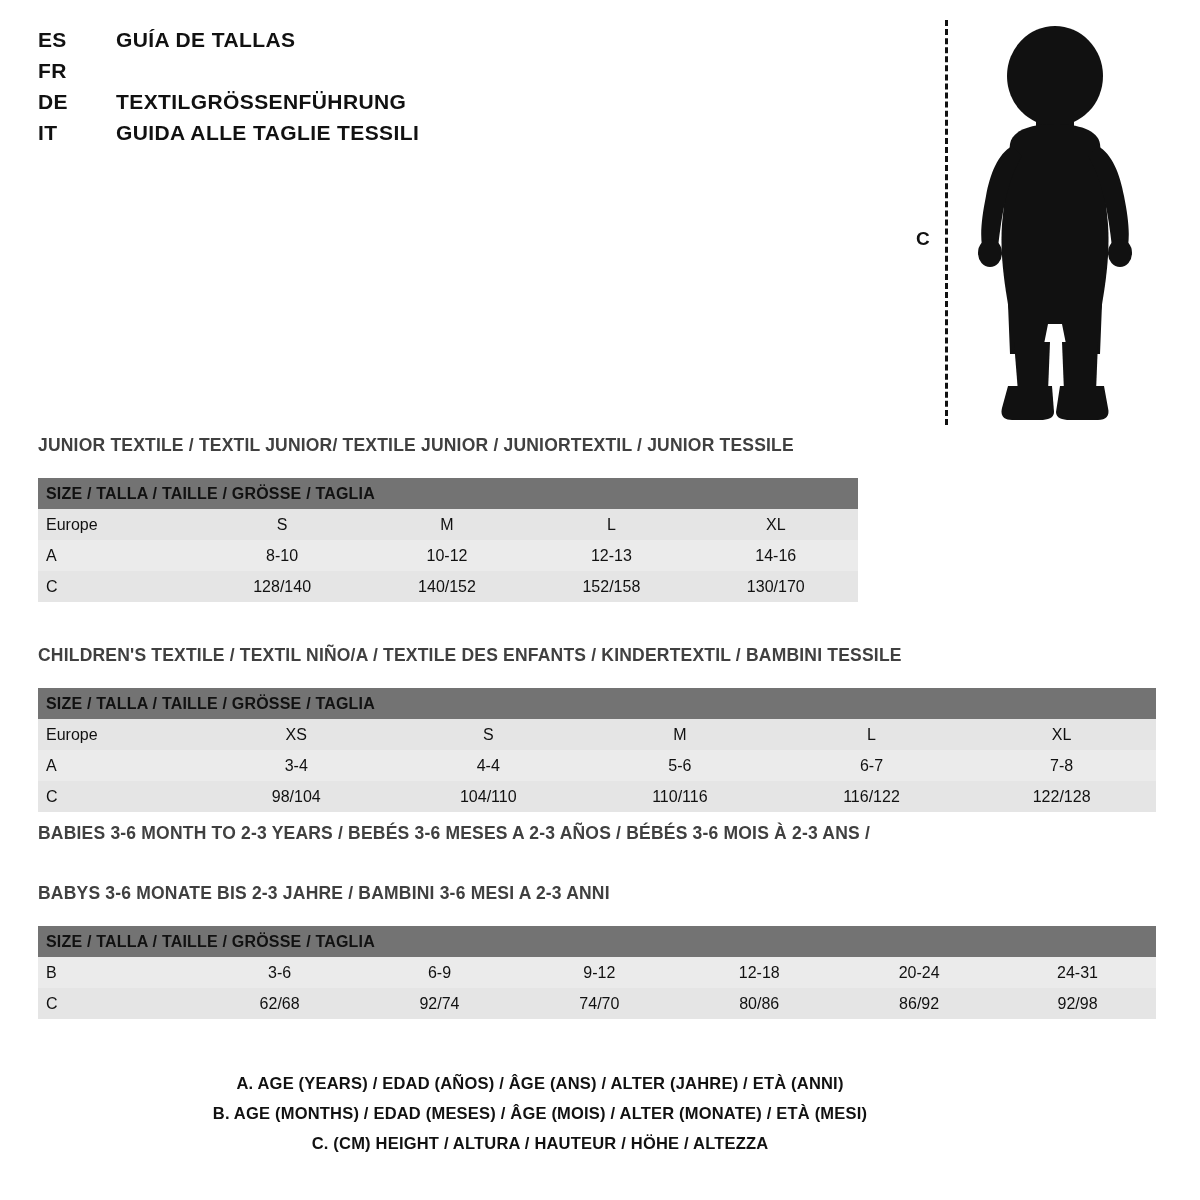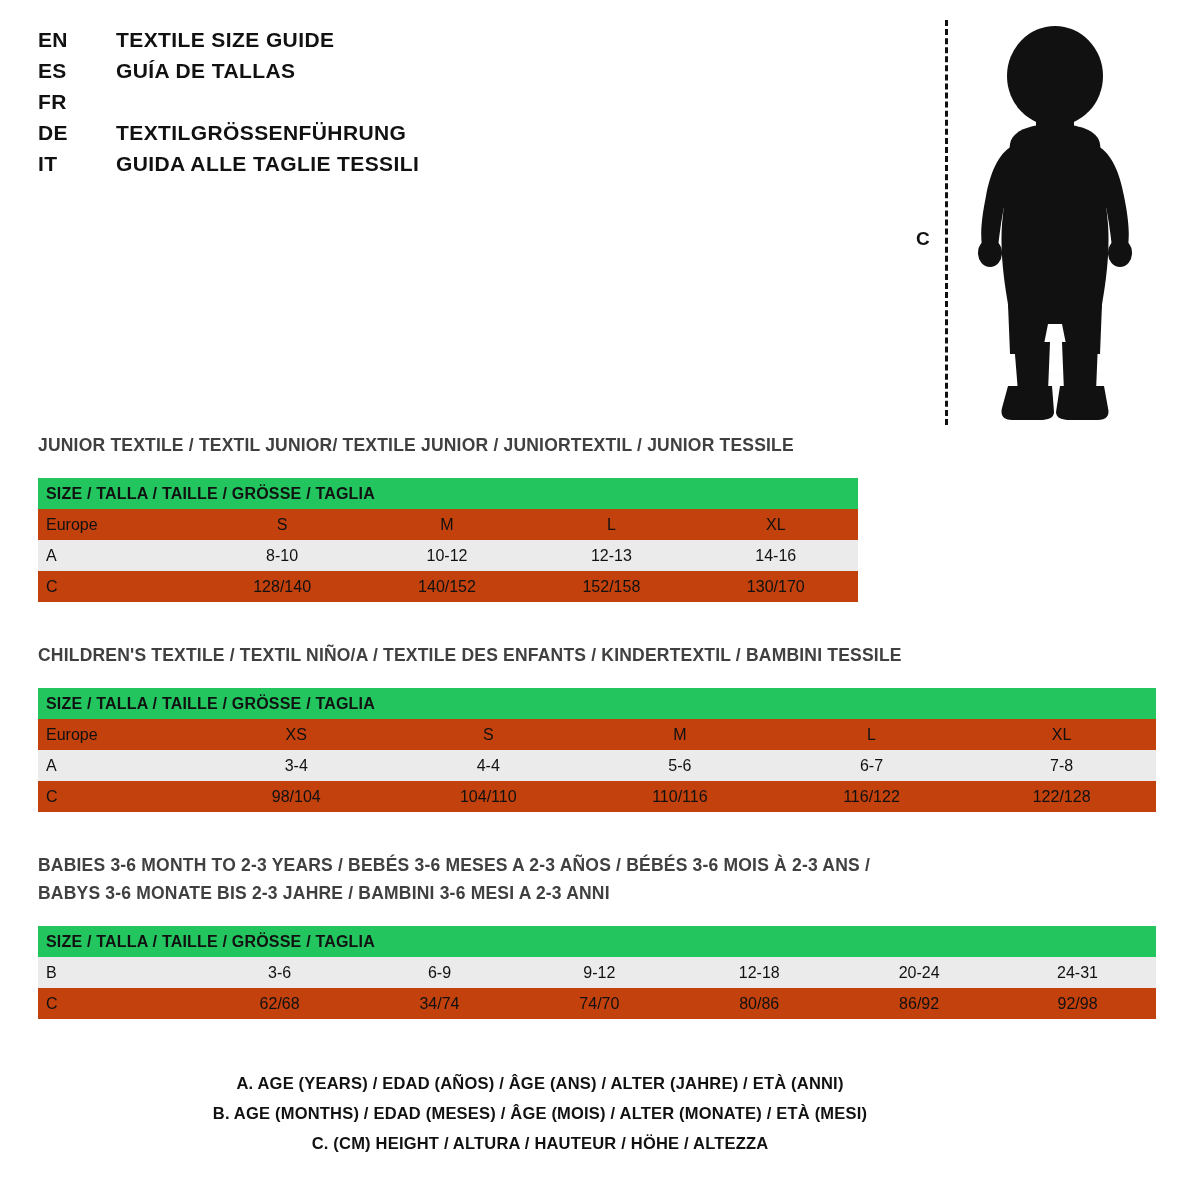--- a/index.html
+++ b/index.html
@@ -90,28 +90,28 @@
     border-collapse: collapse;
     font-size: 16px;
     color: #111;
   }
   table.size-table td {
     padding: 0;
     height: 31px;
     vertical-align: middle;
   }
   .band {
-    background: #22c55e;
+    background: #737373;
     font-weight: bold;
     letter-spacing: 0.2px;
     text-transform: uppercase;
     padding-left: 8px !important;
     font-size: 16px;
   }
-  .row-light { background: #c2410c; }
+  .row-light { background: #e5e5e5; }
   .row-gray { background: #ebebeb; }
   .lbl {
     padding-left: 8px !important;
     font-weight: normal;
     text-align: left;
   }
   .lbl-b {
     padding-left: 8px !important;
     font-weight: normal;
     text-align: left;
@@ -138,24 +138,20 @@
     color: #111;
     line-height: 30px;
     text-transform: uppercase;
     text-align: center;
   }
 </style>
 </head>
 <body>
 
 <div class="header">
-  <div class="header-row">
-    <div class="header-lang">EN</div>
-    <div class="header-text">TEXTILE SIZE GUIDE</div>
-  </div>
   <div class="header-row">
     <div class="header-lang">ES</div>
     <div class="header-text">GUÍA DE TALLAS</div>
   </div>
   <div class="header-row">
     <div class="header-lang">FR</div>
   </div>
   <div class="header-row">
     <div class="header-lang">DE</div>
     <div class="header-text">TEXTILGRÖSSENFÜHRUNG</div>
@@ -265,41 +261,41 @@
     <td class="lbl-b">C</td>
     <td class="val">98/104</td>
     <td class="val">104/110</td>
     <td class="val">110/116</td>
     <td class="val">116/122</td>
     <td class="val">122/128</td>
   </tr>
 </tbody>
   </table>
 
-<div class="section-title" style="top:852px;text-align:right;">BABIES 3-6 MONTH TO 2-3 YEARS / BEBÉS 3-6 MESES A 2-3 AÑOS / BÉBÉS 3-6 MOIS À 2-3 ANS /</div>
+<div class="section-title" style="top:820px;text-align:right;">BABIES 3-6 MONTH TO 2-3 YEARS / BEBÉS 3-6 MESES A 2-3 AÑOS / BÉBÉS 3-6 MOIS À 2-3 ANS /</div>
 <div class="section-title" style="top:880px;">BABYS 3-6 MONATE BIS 2-3 JAHRE / BAMBINI 3-6 MESI A 2-3 ANNI</div>
 
 <table class="size-table" style="top:926px; left:38px; width:1118px;">
   <tbody>
       <tr>
     <td class="band" colspan="7">SIZE / TALLA / TAILLE / GRÖSSE / TAGLIA</td>
   </tr>
   <tr class="row-gray">
     <td class="lbl-b" style="width:155px;">B</td>
     <td class="val" style="width:161px;">3-6</td>
     <td class="val" style="width:161px;">6-9</td>
     <td class="val" style="width:161px;">9-12</td>
     <td class="val" style="width:161px;">12-18</td>
     <td class="val" style="width:161px;">20-24</td>
     <td class="val" style="width:158px;">24-31</td>
   </tr>
   <tr class="row-light">
     <td class="lbl-b">C</td>
     <td class="val">62/68</td>
-    <td class="val">34/74</td>
+    <td class="val">92/74</td>
     <td class="val">74/70</td>
     <td class="val">80/86</td>
     <td class="val">86/92</td>
     <td class="val">92/98</td>
   </tr>
 </tbody>
   </table>
 
 <div class="footnotes">
   <div class="footnote">A. AGE (YEARS) / EDAD (AÑOS) / ÂGE (ANS) / ALTER (JAHRE) / ETÀ (ANNI)</div>

